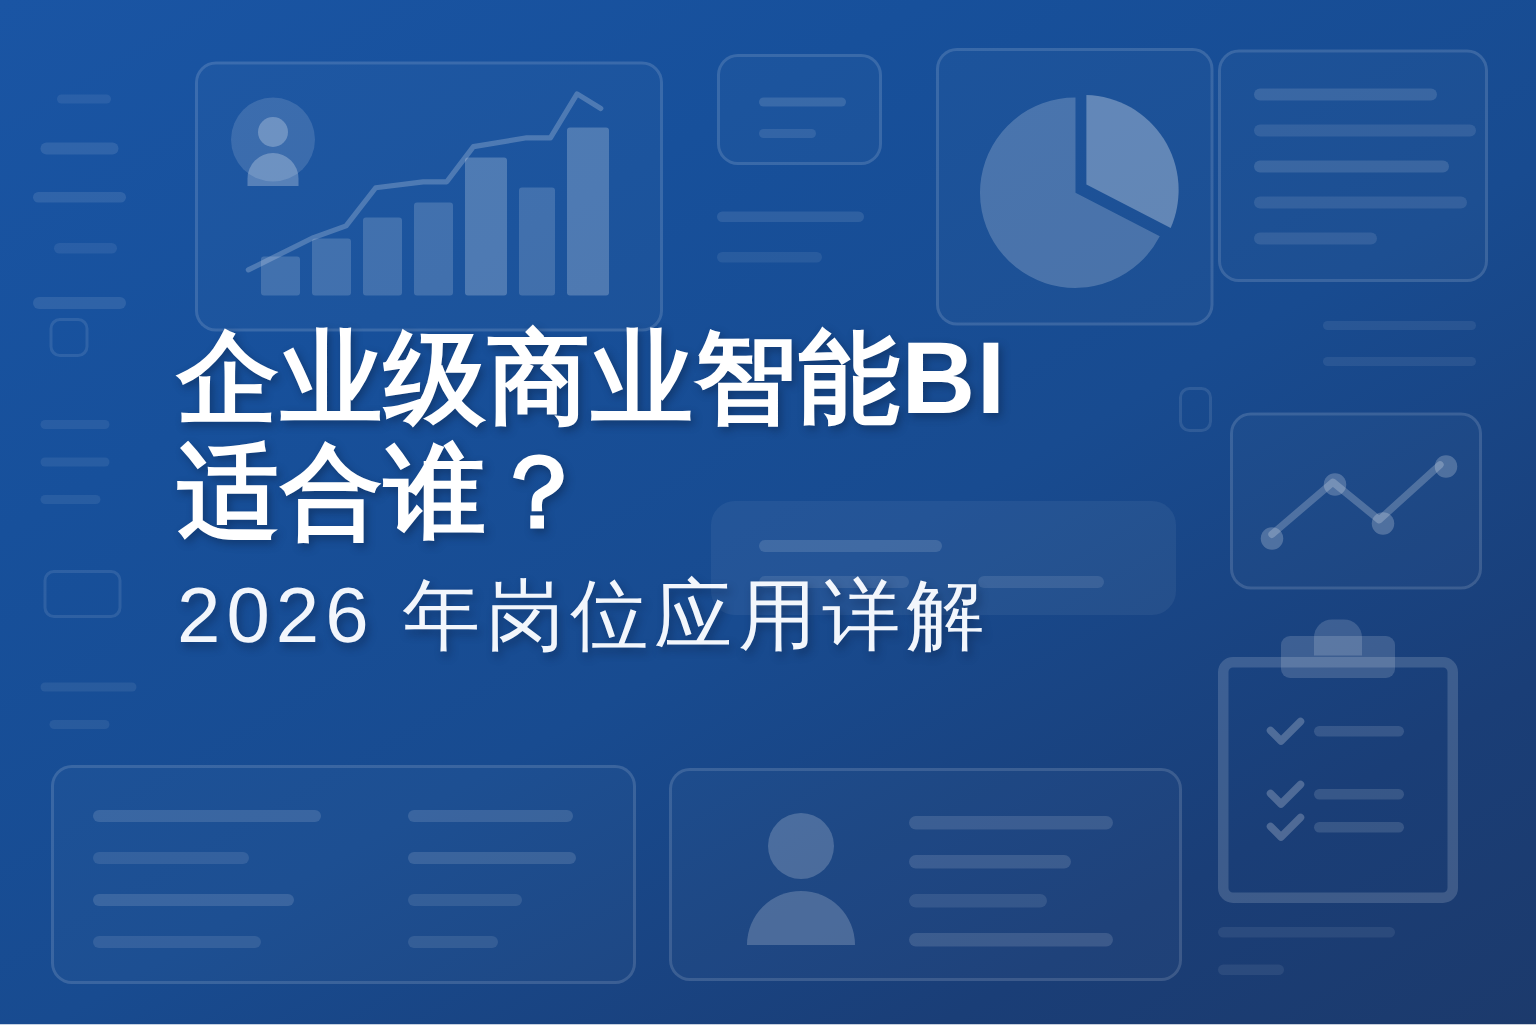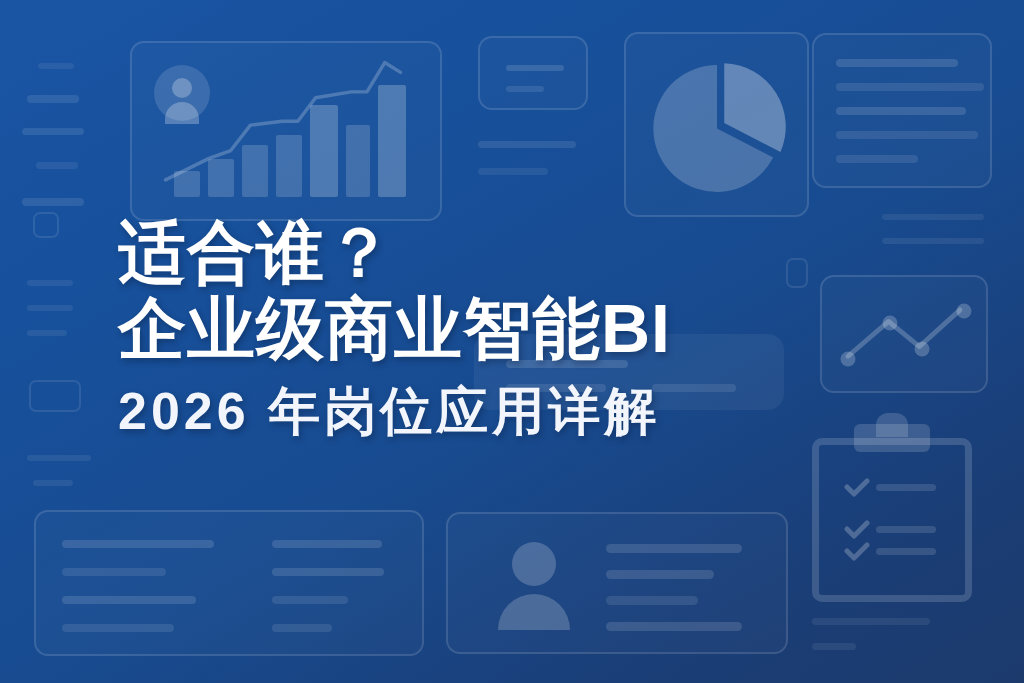--- a/index.html
+++ b/index.html
@@ -92,21 +92,21 @@
     color: #ffffff;
     font-weight: 700;
     font-size: 68px;
     line-height: 76px;
     letter-spacing: 1px;
     text-shadow: 2px 3px 6px rgba(10,28,60,0.42);
     white-space: nowrap;
   }
   #subtitle {
     color: #f2f6fc;
-    font-weight: 700;
+    font-weight: 400;
     font-size: 52px;
     line-height: 62px;
     letter-spacing: 4px;
     margin-top: 14px;
     text-shadow: 2px 3px 6px rgba(10,28,60,0.40);
     white-space: nowrap;
   }
 </style>
 </head>
 <body>
@@ -231,18 +231,18 @@
     <div class="deco line bright" style="left:158px;top:30px;width:136px;height:9px;"></div>
     <div class="deco line bright" style="left:158px;top:56px;width:108px;height:9px;"></div>
     <div class="deco line" style="left:158px;top:82px;width:92px;height:9px;"></div>
     <div class="deco line bright" style="left:158px;top:108px;width:136px;height:9px;"></div>
   </div>
 
   <div class="deco line soft" style="left:812px;top:618px;width:118px;height:7px;"></div>
   <div class="deco line soft" style="left:812px;top:643px;width:44px;height:7px;"></div>
 
   <div id="title-block">
+    <div class="title-line">企业级商业智能BI</div>
     <div class="title-line">适合谁？</div>
-    <div class="title-line">企业级商业智能BI</div>
     <div id="subtitle">2026 年岗位应用详解</div>
   </div>
 
 </div>
 
 </body></html>

